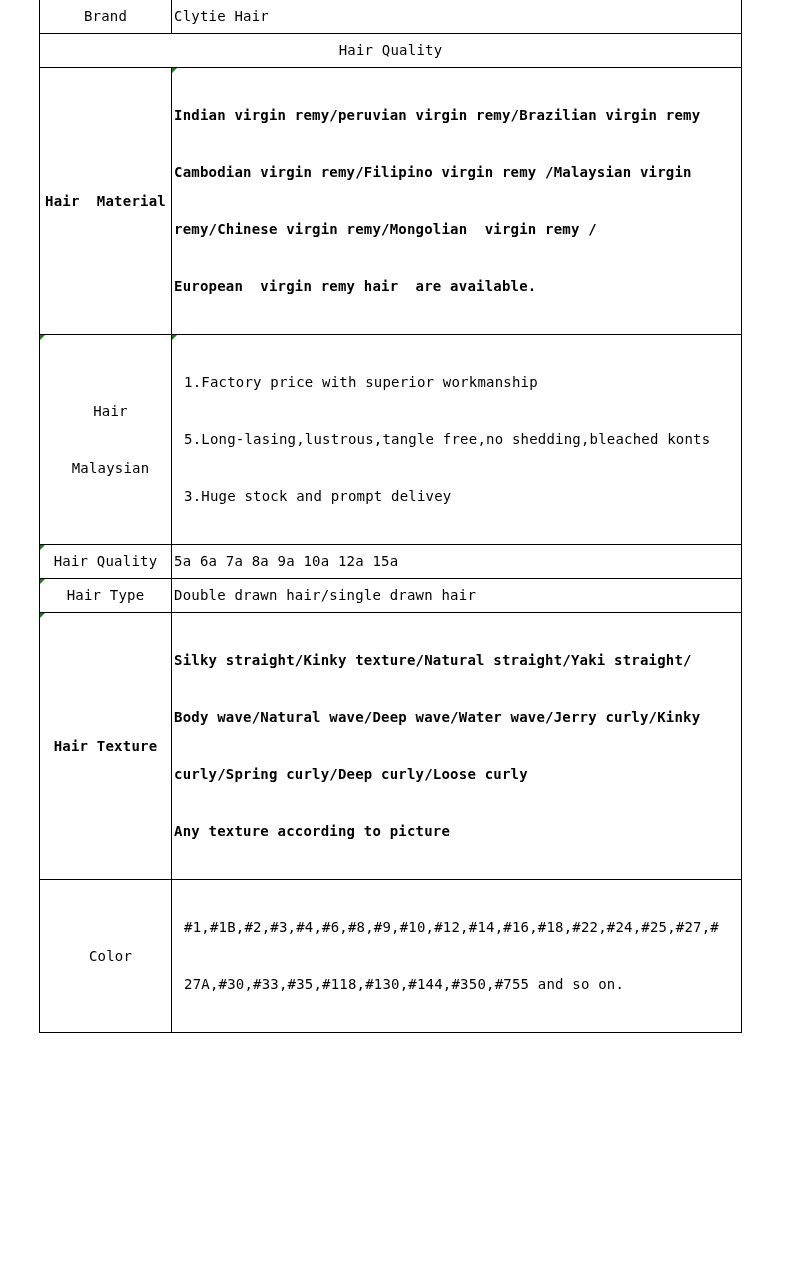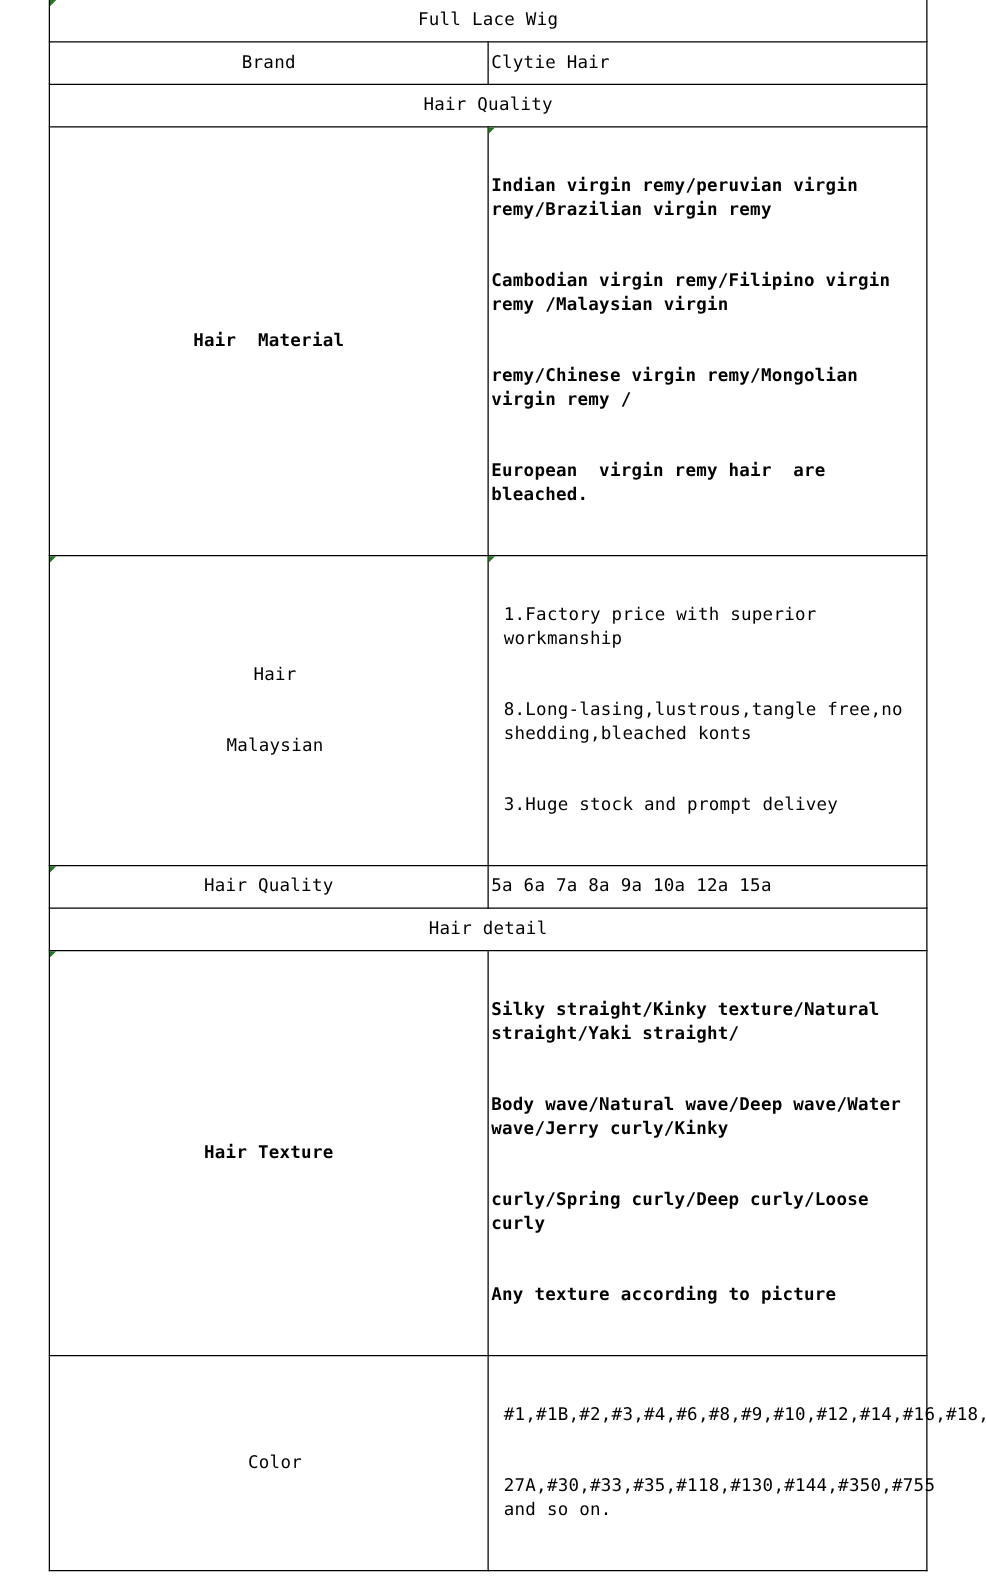--- a/index.html
+++ b/index.html
@@ -20,55 +20,53 @@
   .mark { position: absolute; left: 0; top: 0; width: 0; height: 0;
           border-top: 5px solid #1f7a1f; border-right: 5px solid transparent; }
   .lines span { display: block; }
 </style>
 </head>
 <body>
 
 <table class="spec">
   <tbody>
     <tr class="h34">
-      <td class="title" colspan="2"><span class="mark"></span><span>Full Lace Wig</span></td>
-    </tr>
-    <tr class="h34">
       <td class="label">Brand</td>
       <td class="value">Clytie Hair</td>
     </tr>
     <tr class="h34">
       <td class="section" colspan="2">Hair Quality</td>
     </tr>
     <tr class="h138">
       <td class="label"><span>Hair  Material</span></td>
       <td class="value lines"><span class="mark"></span>
         <span>Indian virgin remy/peruvian virgin remy/Brazilian virgin remy</span>
         <span>Cambodian virgin remy/Filipino virgin remy /Malaysian virgin</span>
         <span>remy/Chinese virgin remy/Mongolian  virgin remy /</span>
-        <span>European  virgin remy hair  are bleached.</span>
+        <span>European  virgin remy hair  are available.</span>
       </td>
     </tr>
     <tr class="h104">
       <td class="label lines"><span class="mark"></span>
         <span>Hair</span>
         <span>Malaysian</span>
       </td>
       <td class="value lines"><span class="mark"></span>
         <span>1.Factory price with superior workmanship</span>
-        <span>8.Long-lasing,lustrous,tangle free,no shedding,bleached konts</span>
+        <span>5.Long-lasing,lustrous,tangle free,no shedding,bleached konts</span>
         <span>3.Huge stock and prompt delivey</span>
       </td>
     </tr>
     <tr class="h34">
       <td class="label"><span class="mark"></span><span>Hair Quality</span></td>
       <td class="value">5a 6a 7a 8a 9a 10a 12a 15a</td>
     </tr>
     <tr class="h34">
-      <td class="section" colspan="2">Hair detail</td>
+      <td class="label"><span class="mark"></span><span>Hair Type</span></td>
+      <td class="value">Double drawn hair/single drawn hair</td>
     </tr>
     <tr class="h138">
       <td class="label"><span class="mark"></span><span>Hair Texture</span></td>
       <td class="value lines">
         <span>Silky straight/Kinky texture/Natural straight/Yaki straight/</span>
         <span>Body wave/Natural wave/Deep wave/Water wave/Jerry curly/Kinky</span>
         <span>curly/Spring curly/Deep curly/Loose curly</span>
         <span>Any texture according to picture</span>
       </td>
     </tr>

